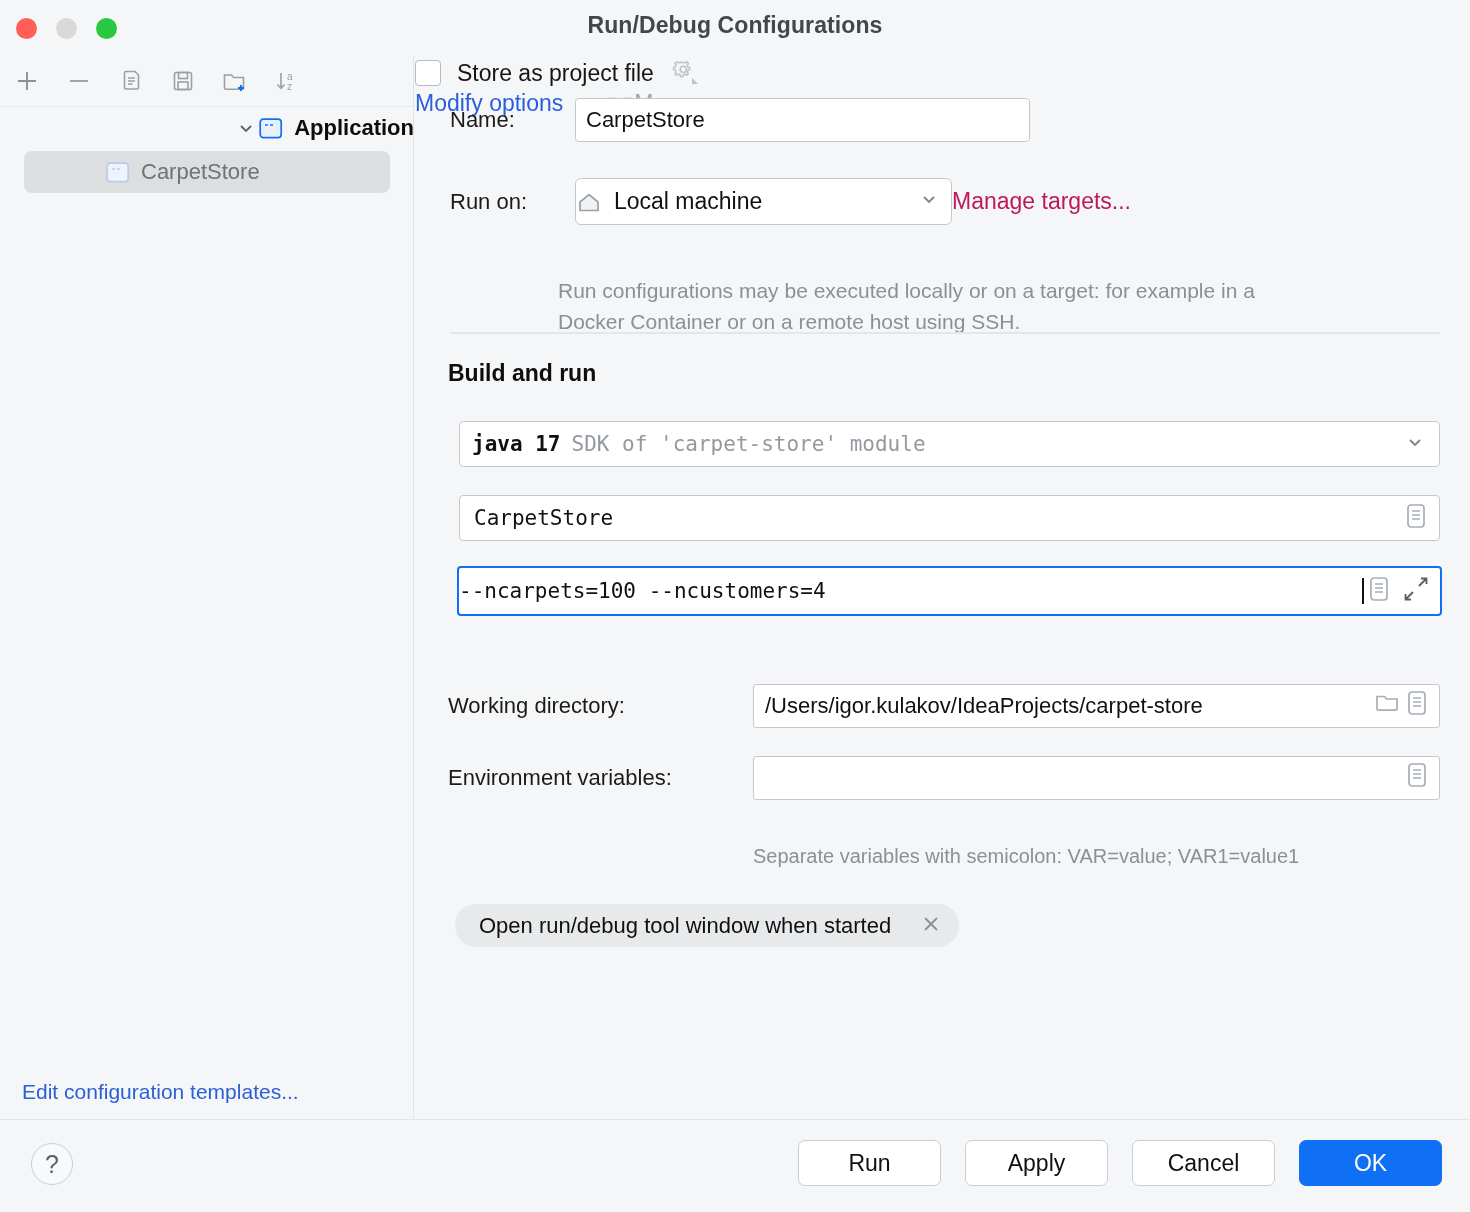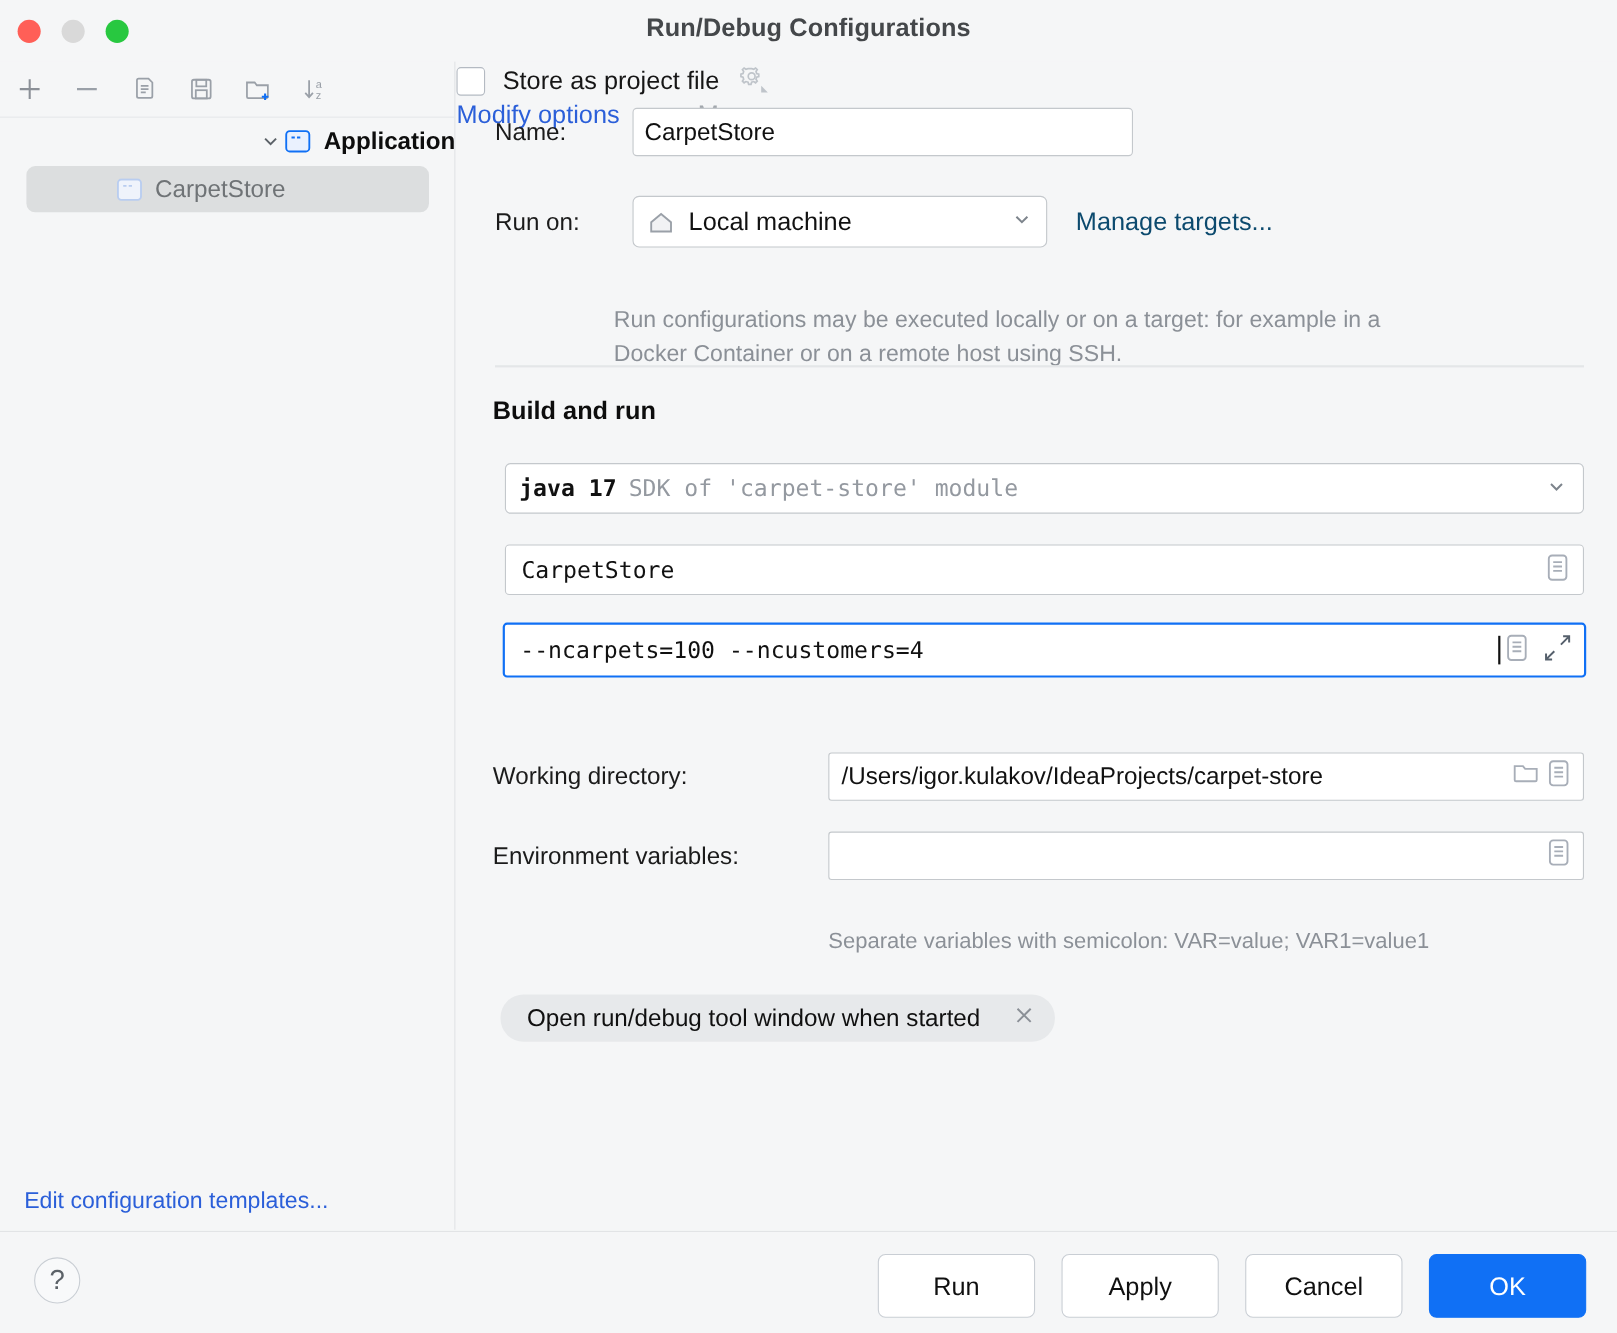--- a/index.html
+++ b/index.html
@@ -141,29 +141,28 @@
   #store-label { font-size: 23px; color: #161616; }
 
   
   #runon-row { left: 35px; top: 122px; }
   #runon-combo {
     width: 377px; height: 47px;
     background: #fff;
     border: 1px solid #c4c8cc;
     border-radius: 6px;
     display: flex; align-items: center;
-    padding: 0 10px 0 12px;
+    padding: 0 10px 0 0;
     font-size: 23px;
   }
   #runon-combo .home { margin-right: 12px; display:flex; }
   #runon-combo .cval { flex: 1; color: #111; }
   #manage-targets {
-    margin-left: 26px;
     font-size: 23px;
-    color: #0c4a6e;
+    color: #be185d;
     cursor: default;
   }
 
   #runon-desc {
     left: 143px; top: 190px;
     display: block;
     width: 760px;
     font-size: 21px;
     line-height: 31px;
     color: #8b9097;
@@ -195,21 +194,21 @@
     position: absolute; left: 44px; top: 439px; width: 981px; height: 46px;
     background: #fff; border: 1px solid #c4c8cc; border-radius: 4px;
     display: flex; align-items: center; padding: 0 8px 0 14px;
     font-family: "DejaVu Sans Mono", monospace; font-size: 21px; color: #111;
   }
   #main-class-field .fval { flex: 1; }
 
   #args-field {
     position: absolute; left: 42px; top: 510px; width: 985px; height: 50px;
     background: #fff; border: 2px solid #1070f5; border-radius: 4px;
-    display: flex; align-items: center; padding: 0 8px 0 14px;
+    display: flex; align-items: center; padding: 0 8px 0 0;
     font-family: "DejaVu Sans Mono", monospace; font-size: 21px; color: #111;
   }
   #args-field .fval { flex: 1; white-space: pre; }
   .caret-bar {
     display: inline-block;
     width: 2px; height: 26px;
     background: #111;
     vertical-align: -5px;
   }
 
@@ -261,21 +260,21 @@
     background: #f8f9fa;
     display: flex; align-items: center; justify-content: center;
     font-size: 25px; color: #5c6268;
     cursor: default;
   }
   #btn-group {
     position: absolute; right: 28px; top: 20px;
     display: flex; align-items: center; gap: 24px;
   }
   .btn {
-    height: 58px;
+    height: 46px;
     min-width: 143px;
     border-radius: 7px;
     background: #ffffff;
     border: 1px solid #c9ced4;
     display: flex; align-items: center; justify-content: center;
     font-size: 23px; color: #101010;
     cursor: default;
   }
   .btn.primary {
     background: #1070f5;

